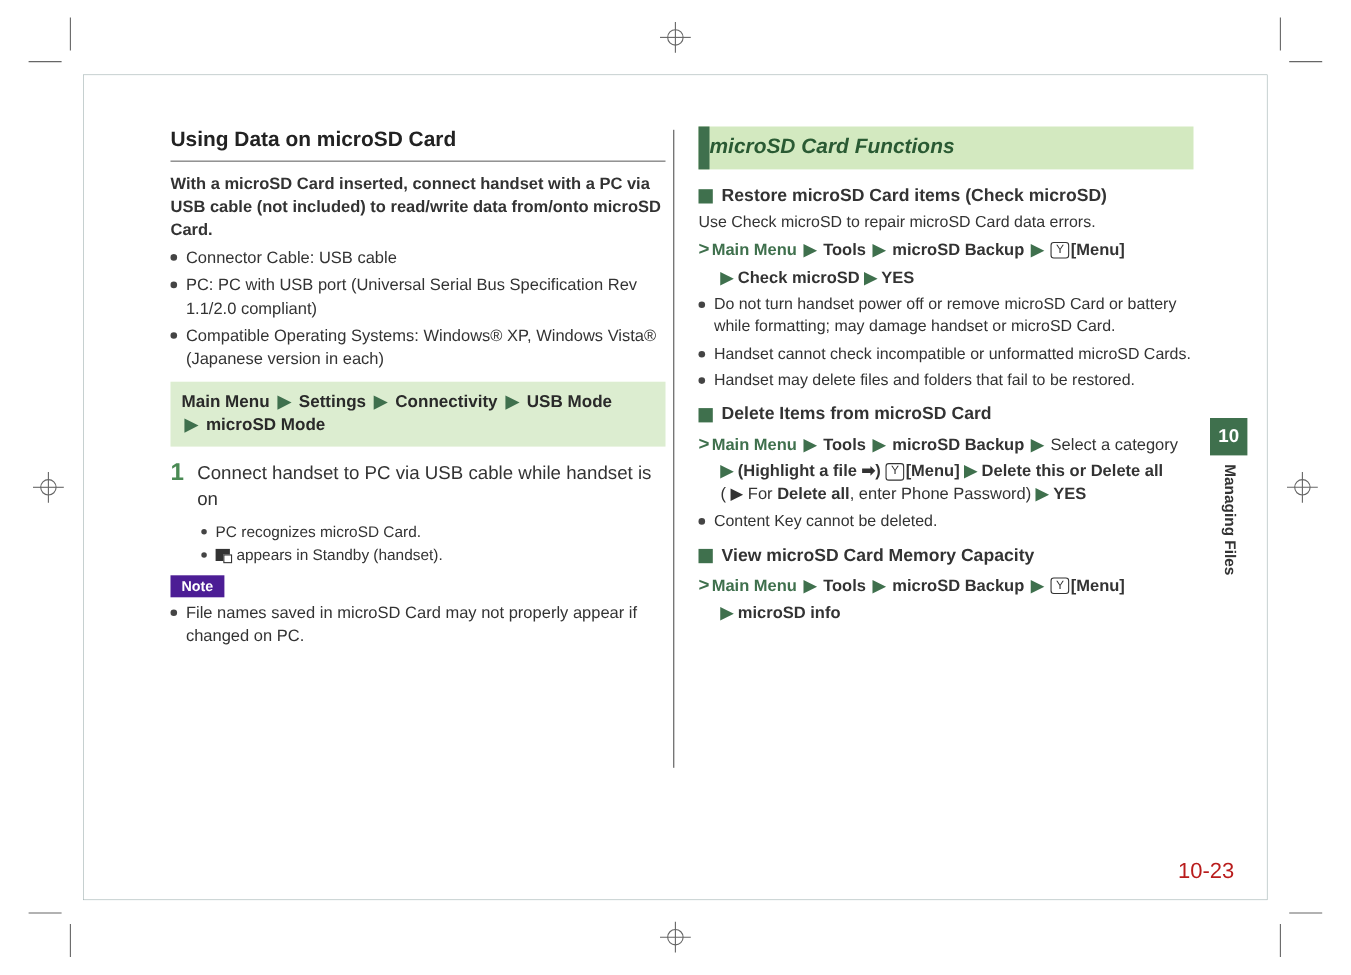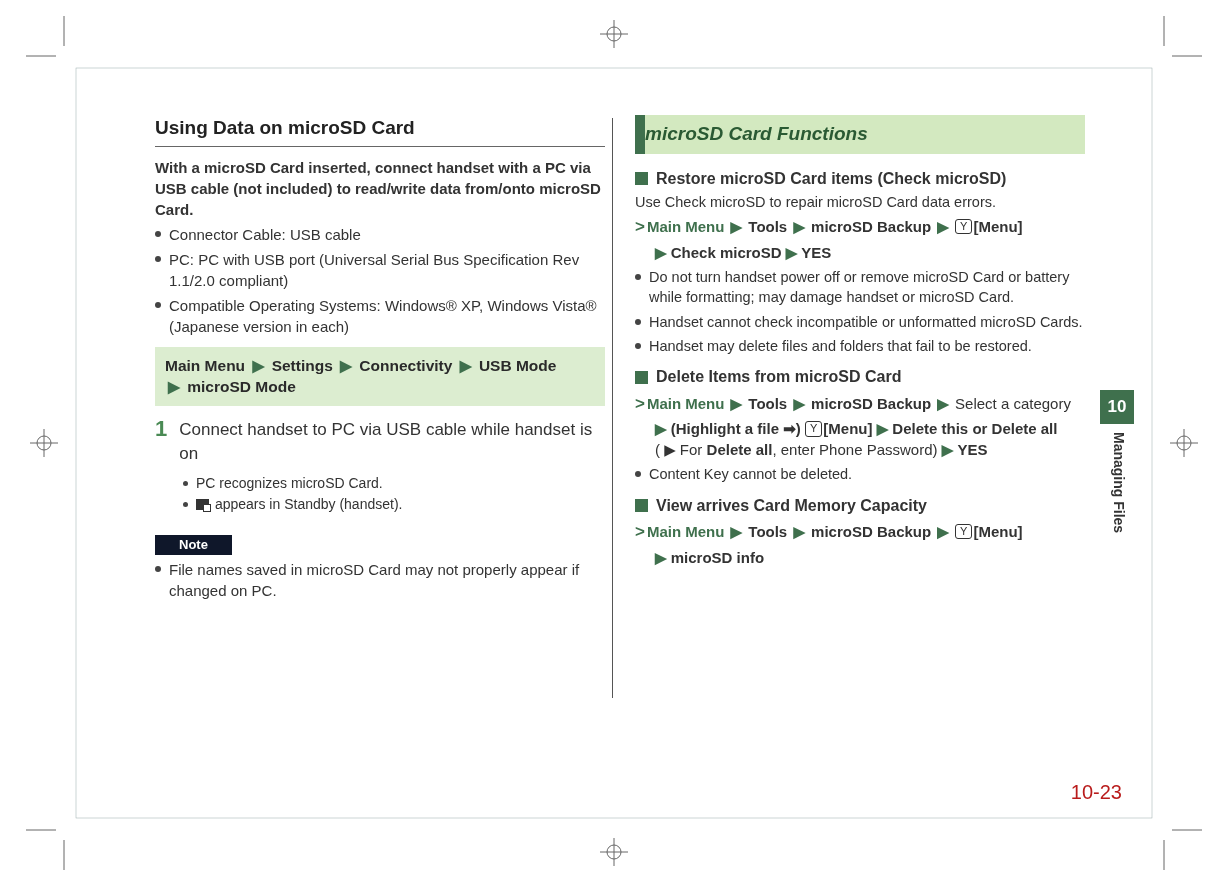--- a/index.html
+++ b/index.html
@@ -61,26 +61,26 @@
   .step {
     display: flex; gap: 12px; margin: 10px 0 8px 0;
   }
   .step-num { font-size: 22px; font-weight: 700; color: #4a8a54; line-height: 1; }
   .step-text { font-size: 17px; color: #333; }
   .sub-bullets { margin-left: 28px; font-size: 14px; margin-top: 6px; }
   .sub-bullets .row { display:flex; gap:8px; align-items:flex-start; margin:2px 0; }
   .sub-bullets .dot { width:5px; height:5px; border-radius:50%; background:#444; margin-top:7px; flex:0 0 5px;}
   .note-label {
     display: inline-block;
-    background: #0f172a;
+    background: #4c1d95;
     color: #fff;
     font-weight: 700;
     font-size: 13px;
-    padding: 1px 24px;
-    margin-top: 18px;
+    padding: 1px 10px;
+    margin-top: 6px;
   }
   .banner {
     background: #d3e9c0;
     color: #2a5a33;
     font-size: 19px;
     font-weight: 700;
     padding: 6px 0;
     border-left: 10px solid #3f704d;
     margin-bottom: 14px;
     font-style: italic;
@@ -104,21 +104,21 @@
   .keybtn {
     display:inline-block; border:1px solid #333; border-radius:3px;
     font-size:11px; padding:0 4px; line-height:1.2; vertical-align:2px;
     font-weight:400; background:#fff; margin-right:1px;
   }
   .crumb-cont {
     margin-left: 20px; font-size: 15px; font-weight:700;
   }
   .side-tab {
     position: absolute;
-    right: 94px; top: 390px;
+    right: 94px; top: 380px;
     width: 34px;
   }
   .side-tab .num {
     background: #3f704d; color: #fff;
     text-align: center; font-weight: 700;
     font-size: 17px; padding: 5px 0;
   }
   .side-tab .vert {
     writing-mode: vertical-rl;
     text-orientation: mixed;
@@ -285,21 +285,21 @@
     </div>
     <div class="bullet-list small">
       <div class="row">
           <span class="dot"></span>
           <span>Content Key cannot be deleted.</span>
         </div>
     </div>
 
     <div class="subhead">
       <span class="sq"></span>
-      <span>View arrives Card Memory Capacity</span>
+      <span>View microSD Card Memory Capacity</span>
     </div>
     <div class="crumb">
       <span class="gt">&gt;</span><span class="mm">Main Menu</span>
       <span class="arrow">▶</span> <span>Tools</span>
       <span class="arrow">▶</span> <span>microSD Backup</span>
       <span class="arrow">▶</span> <span class="keybtn">Y</span><span>[Menu]</span>
     </div>
     <div class="crumb-cont">
       <span class="arrow" style="color:#3f704d">▶</span> <span>microSD info</span>
     </div>

